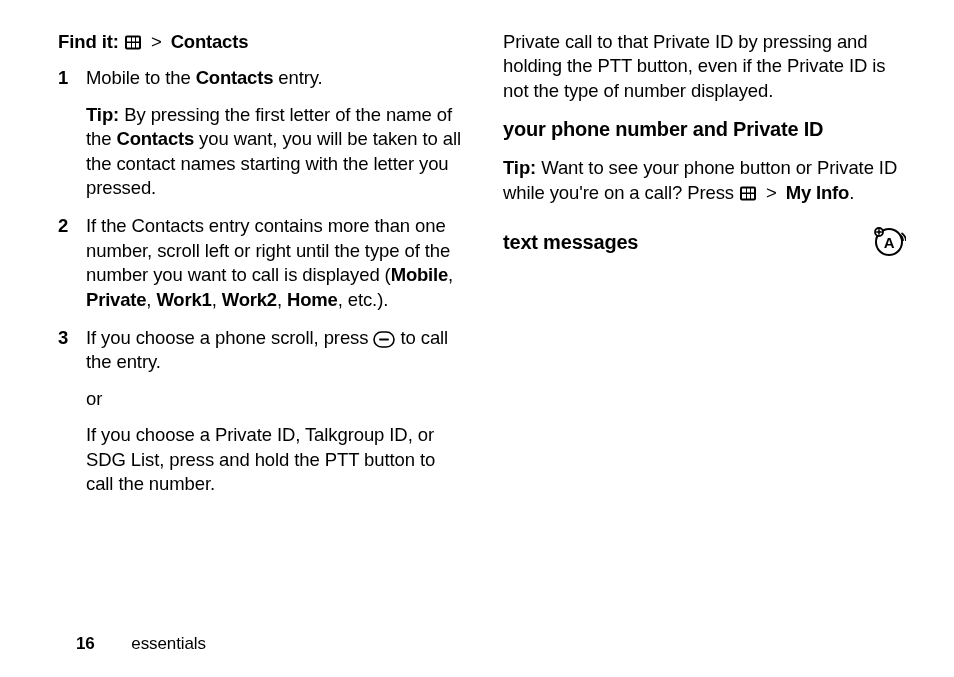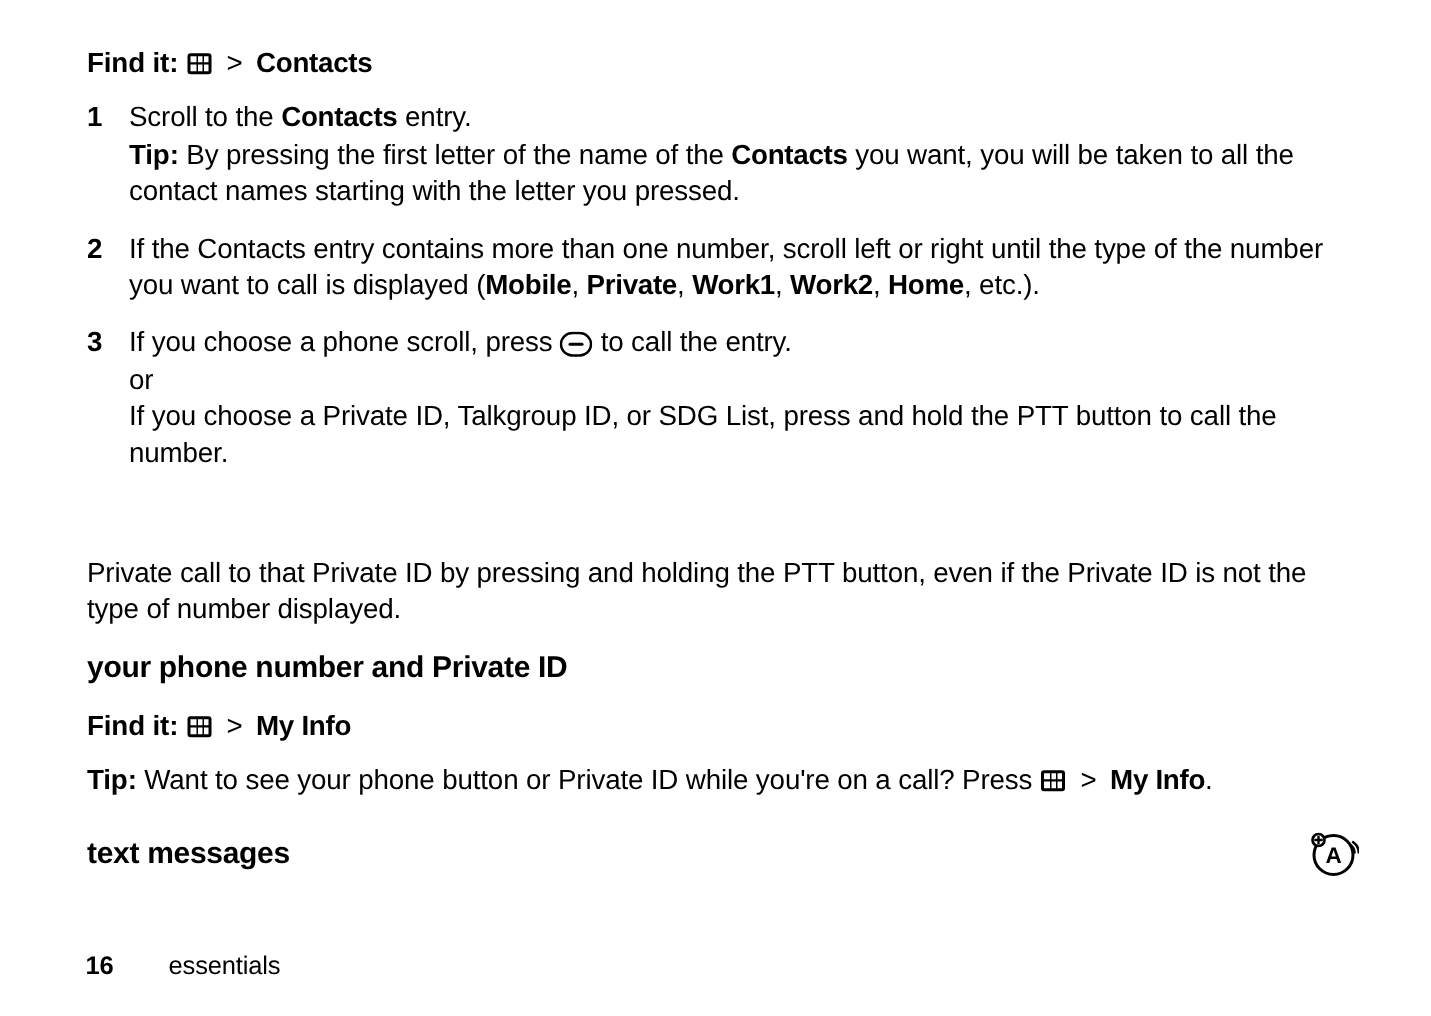--- a/index.html
+++ b/index.html
@@ -11,21 +11,20 @@
       color: #000;
       padding: 30px 48px 20px 58px;
       font-size: 18.5px;
       line-height: 1.32;
       letter-spacing: -0.1px;
       position: relative;
     }
     .columns {
       display: flex;
       gap: 42px;
-      flex-direction: column;
     }
     .col {
       flex: 1;
       min-width: 0;
     }
     .find-it-line { margin-bottom: 12px; }
     .bold { font-weight: 700; }
     .narrow-bold { font-weight: 700; font-family: "Arial Narrow", Arial, Helvetica, sans-serif; font-stretch: condensed; letter-spacing: -0.2px; }
     .gt { font-weight: 400; margin: 0 4px; }
     ol.steps { list-style: none; counter-reset: step; }
@@ -34,21 +33,21 @@
       padding-left: 28px;
       margin-bottom: 14px;
     }
     ol.steps > li .num {
       position: absolute;
       left: 0;
       top: 0;
       font-weight: 700;
     }
     .para { margin-bottom: 14px; }
-    .sub-para { margin-top: 0; }
+    .sub-para { margin-top: 12px; }
     .h1 {
       font-size: 20px;
       font-weight: 700;
       margin-top: 20px;
       margin-bottom: 14px;
       line-height: 1.25;
       letter-spacing: -0.2px;
     }
     .h1-first { margin-top: 6px; }
     .icon-menu {
@@ -70,21 +69,21 @@
       align-items: center;
       justify-content: space-between;
       margin-top: 20px;
       margin-bottom: 12px;
     }
     .section-row .h1 { margin: 0; }
     .icon-sms { display: inline-flex; }
     .icon-sms svg { width: 34px; height: 34px; }
     .footer {
       position: absolute;
-      left: 57px;
+      left: 76px;
       bottom: 22px;
       font-size: 17px;
     }
     .footer .pnum { font-weight: 700; margin-right: 32px; }
   </style>
 </head>
 <body>
 
 <div class="columns">
 
@@ -104,21 +103,21 @@
           </svg>
       </span>
       <span class="gt">&gt;</span>
       <span class="narrow-bold">Contacts</span>
     </p>
 
     <ol class="steps">
 
       <li>
         <span class="num">1</span>
-        <span>Scroll to the </span><span class="narrow-bold">Contacts</span><span> entry.</span>
+        <span>Mobile to the </span><span class="narrow-bold">Contacts</span><span> entry.</span>
         <p class="sub-para">
           <span class="bold">Tip:</span><span> By pressing the first letter of the name of the </span><span class="narrow-bold">Contacts</span><span> you want, you will be taken to all the contact names starting with the letter you pressed.</span>
         </p>
       </li>
 
       <li>
         <span class="num">2</span>
         <span>If the Contacts entry contains more than one number, scroll left or right until the type of the number you want to call is displayed (</span><span class="narrow-bold">Mobile</span>, <span class="narrow-bold">Private</span>, <span class="narrow-bold">Work1</span>, <span class="narrow-bold">Work2</span>, <span class="narrow-bold">Home</span><span>, etc.).</span>
       </li>
 
@@ -138,36 +137,20 @@
 
 
   </div>
 
   <div class="col">
 
     <p class="para">Private call to that Private ID by pressing and holding the PTT button, even if the Private ID is not the type of number displayed.</p>
 
     <h2 class="h1 h1-first">your phone number and Private ID</h2>
 
-    <p class="find-it-line">
-      <span class="bold">Find it:</span>
-      <span class="icon-menu">
-        <svg viewBox="0 0 18 15">
-            <rect x="1" y="0.5" width="16" height="14" rx="2" fill="#000"></rect>
-            <rect x="3" y="2.5" width="4" height="4" fill="#fff"></rect>
-            <rect x="8" y="2.5" width="3" height="4" fill="#fff"></rect>
-            <rect x="12" y="2.5" width="3" height="4" fill="#fff"></rect>
-            <rect x="3" y="8" width="4" height="4.5" fill="#fff"></rect>
-            <rect x="8" y="8" width="3" height="4.5" fill="#fff"></rect>
-            <rect x="12" y="8" width="3" height="4.5" fill="#fff"></rect>
-          </svg>
-      </span>
-      <span class="gt">&gt;</span>
-      <span class="narrow-bold">My Info</span>
-    </p>
 
     <p class="para">
       <span class="bold">Tip:</span><span> Want to see your phone button or Private ID while you're on a call? Press </span><span class="icon-menu">
         <svg viewBox="0 0 18 15">
             <rect x="1" y="0.5" width="16" height="14" rx="2" fill="#000"></rect>
             <rect x="3" y="2.5" width="4" height="4" fill="#fff"></rect>
             <rect x="8" y="2.5" width="3" height="4" fill="#fff"></rect>
             <rect x="12" y="2.5" width="3" height="4" fill="#fff"></rect>
             <rect x="3" y="8" width="4" height="4.5" fill="#fff"></rect>
             <rect x="8" y="8" width="3" height="4.5" fill="#fff"></rect>

